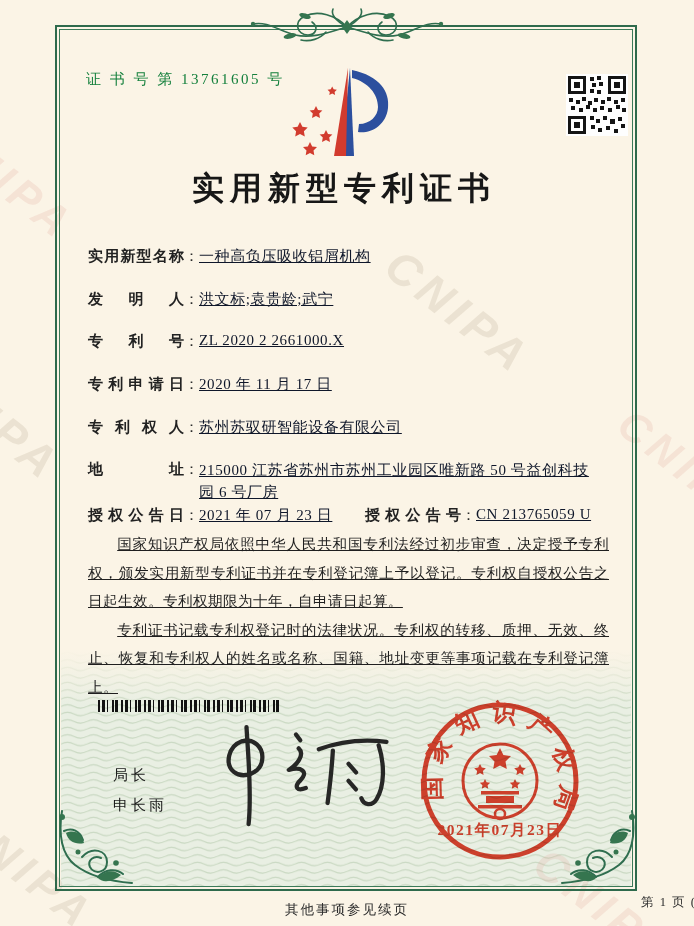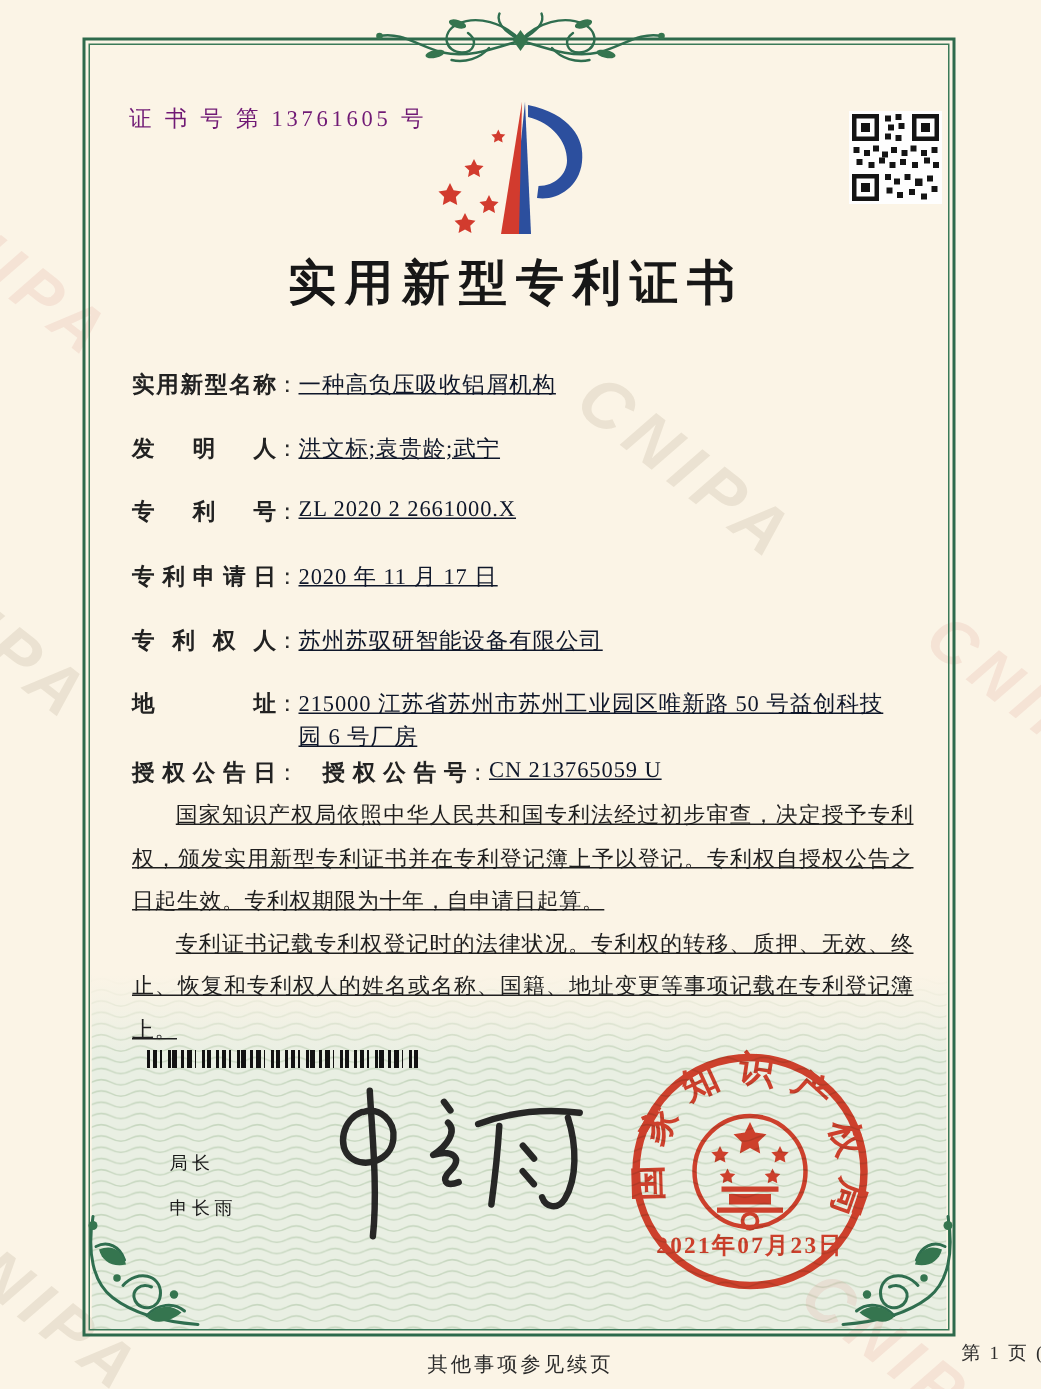--- a/index.html
+++ b/index.html
@@ -23,21 +23,21 @@
   .band{left:61px;top:650px;width:570px;height:236px;z-index:1;}
   .band-fade{left:61px;top:650px;width:570px;height:55px;z-index:1;
     background:linear-gradient(#fbf4e6,rgba(251,244,230,0));}
   
   .wm{font-family:"Liberation Sans","DejaVu Sans",sans-serif;
       font-style:italic;font-weight:bold;letter-spacing:6px;
       transform:rotate(38deg);transform-origin:left top;z-index:2;white-space:nowrap;}
   .wm-gray{color:rgba(158,138,108,0.16);}
   .wm-pink{color:rgba(222,150,140,0.18);}
   
-  .certno{left:86px;top:70px;font-size:15px;letter-spacing:2.5px;color:#701a75;z-index:3;}
+  .certno{left:86px;top:70px;font-size:15px;letter-spacing:2.5px;color:#15803d;z-index:3;}
   .logo{left:288px;top:66px;z-index:3;}
   .qr{left:566px;top:74px;z-index:3;}
   .title{left:55px;top:167px;width:578px;text-align:center;
     font-size:32px;font-weight:bold;letter-spacing:6px;color:#171717;z-index:3;}
   
   .fields{left:88px;top:247px;width:522px;z-index:3;font-size:15px;}
   .frow{display:flex;align-items:flex-start;height:42.7px;}
   .frow.addr{height:auto;min-height:44px;}
   .flabel{display:inline-block;width:96px;text-align:justify;text-align-last:justify;
     letter-spacing:0;color:#222;flex:none;font-weight:bold;}
@@ -52,21 +52,21 @@
     font-size:14.6px;line-height:28.6px;text-align:justify;color:#1f1f1f;text-decoration:underline;}
   .paras p{margin:0;text-indent:2em;letter-spacing:0.4px;}
   
   .barcode{left:98px;top:700px;width:181px;height:12px;z-index:3;
     background:repeating-linear-gradient(90deg,
       #121212 0 2px, transparent 2px 4px,
       #121212 4px 7px, transparent 7px 9px,
       #121212 9px 10px, transparent 10px 14px,
       #121212 14px 16px, transparent 16px 17px,
       #121212 17px 20px, transparent 20px 23px);}
-  .signer{left:113px;top:760px;z-index:3;font-size:12px;letter-spacing:3px;
+  .signer{left:113px;top:760px;z-index:3;font-size:15px;letter-spacing:3px;
     line-height:30px;color:#191919;}
   .signature{left:212px;top:718px;z-index:3;}
   .seal{left:405px;top:686px;z-index:4;mix-blend-mode:multiply;opacity:0.95;}
   .pagenum{left:55px;top:894px;width:692px;text-align:right;font-size:12.5px;
     letter-spacing:1.5px;color:#2c2c2c;z-index:3;}
   .footnote{left:0;top:901px;width:694px;text-align:center;font-size:13.5px;
     letter-spacing:2px;color:#2a2a2a;z-index:3;}
   .orn{z-index:4;pointer-events:none;}
 </style>
 </head>
@@ -251,20 +251,21 @@
       <span class="fvalue">苏州苏驭研智能设备有限公司</span>
   </div>
   <div class="frow addr">
     <span class="flabel">地址</span>
       <span class="fcolon">：</span>
       <span class="fvalue">215000 江苏省苏州市苏州工业园区唯新路 50 号益创科技园 6 号厂房</span>
   </div>
   <div class="grant">
     <span class="flabel">授权公告日</span>
       <span class="fcolon">：</span>
+      <span class="fvalue">2021 年 07 月 23 日</span>
     <span class="second">
       <span class="flabel">授权公告号</span>
         <span class="fcolon">：</span>
         <span class="fvalue">CN 213765059 U</span>
     </span>
   </div>
 </div>
 
 <div class="abs paras">
   <p>国家知识产权局依照中华人民共和国专利法经过初步审查，决定授予专利权，颁发实用新型专利证书并在专利登记簿上予以登记。专利权自授权公告之日起生效。专利权期限为十年，自申请日起算。</p>

